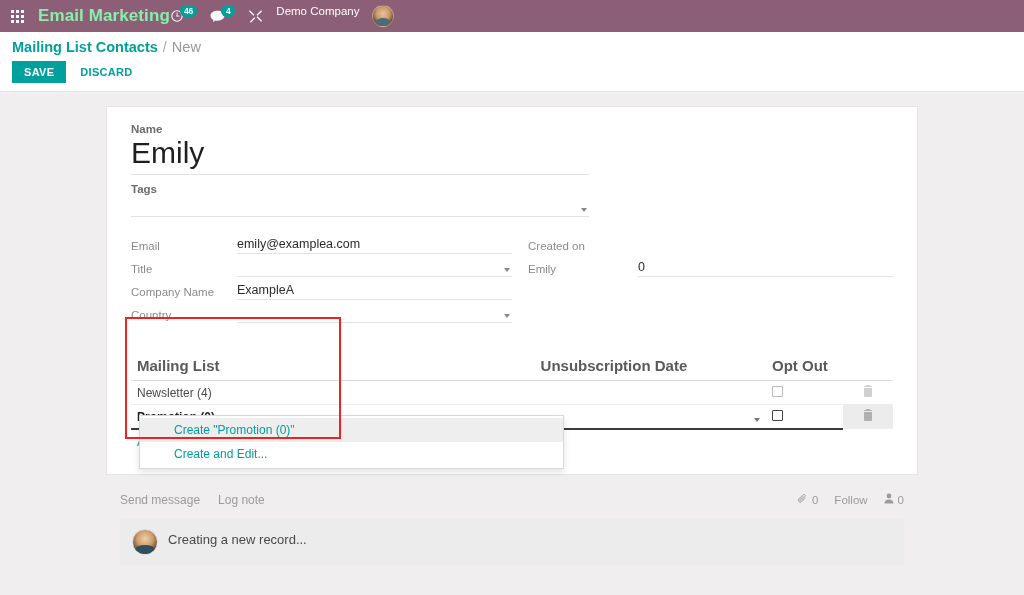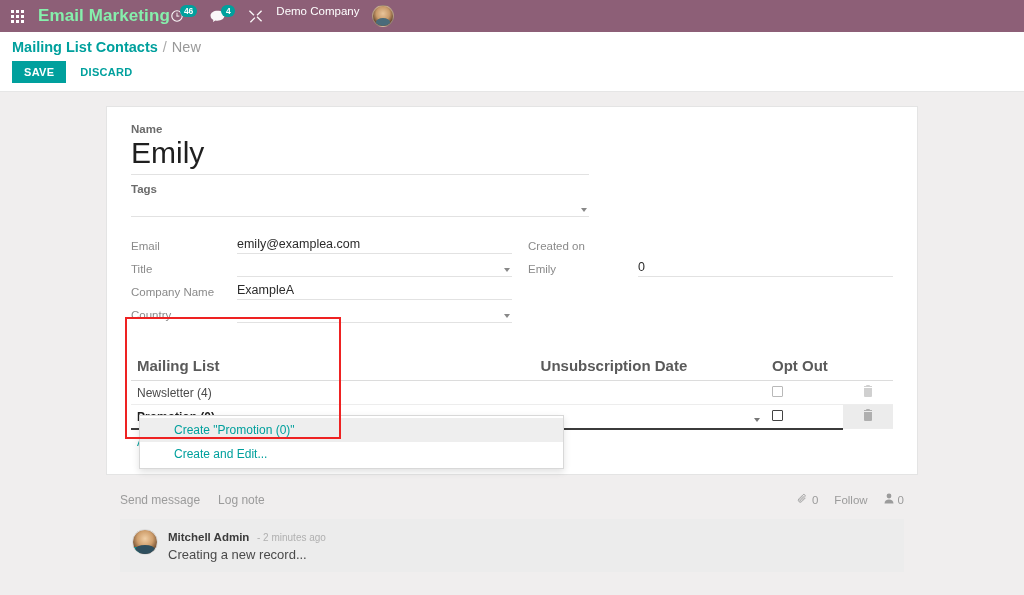--- a/index.html
+++ b/index.html
@@ -499,21 +499,17 @@
         </div>
       </div>
     </div>
 
 
     <div class="msg">
       <div class="msg-avatar">
           <span class="flag"></span>
         </div>
       <div style="flex:1">
-        <div>
-          <span class="msg-author">Mitchell Admin</span>
-          <span class="msg-time">- 2 minutes ago</span>
-        </div>
         <div class="msg-body">Creating a new record...</div>
       </div>
     </div>
   </div>
 </div>
 
 </body></html>

